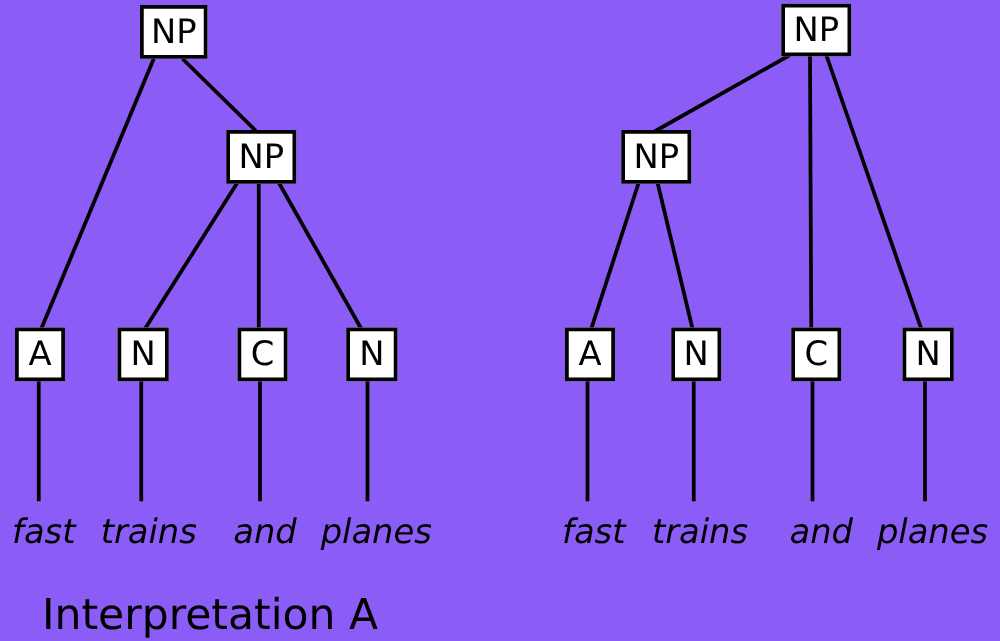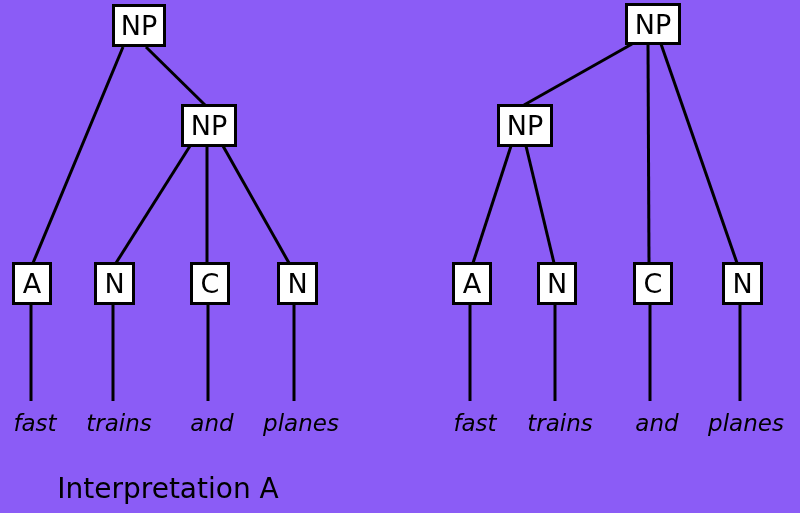--- a/index.html
+++ b/index.html
@@ -31,28 +31,28 @@
     align-items: center;
     justify-content: center;
     font-size: 27px;
     line-height: 1;
     color: #000000;
   }
   .word {
     position: absolute;
     transform: translateX(-50%);
     font-style: italic;
-    font-size: 23px;
+    font-size: 27px;
     color: #000000;
     white-space: nowrap;
   }
   .caption {
     position: absolute;
     transform: translateX(-50%);
-    font-size: 28px;
+    font-size: 34px;
     color: #000000;
     white-space: nowrap;
   }
 
   
   .a-root  { left: 112px; top: 4px;   width: 54px; height: 43px; }
   .a-inner { left: 181px; top: 104px; width: 56px; height: 43px; }
   .a-leaf0 { left: 12px;  top: 262px; width: 40px; height: 43px; }
   .a-leaf1 { left: 94px;  top: 262px; width: 41px; height: 43px; }
   .a-leaf2 { left: 190px; top: 262px; width: 40px; height: 43px; }

